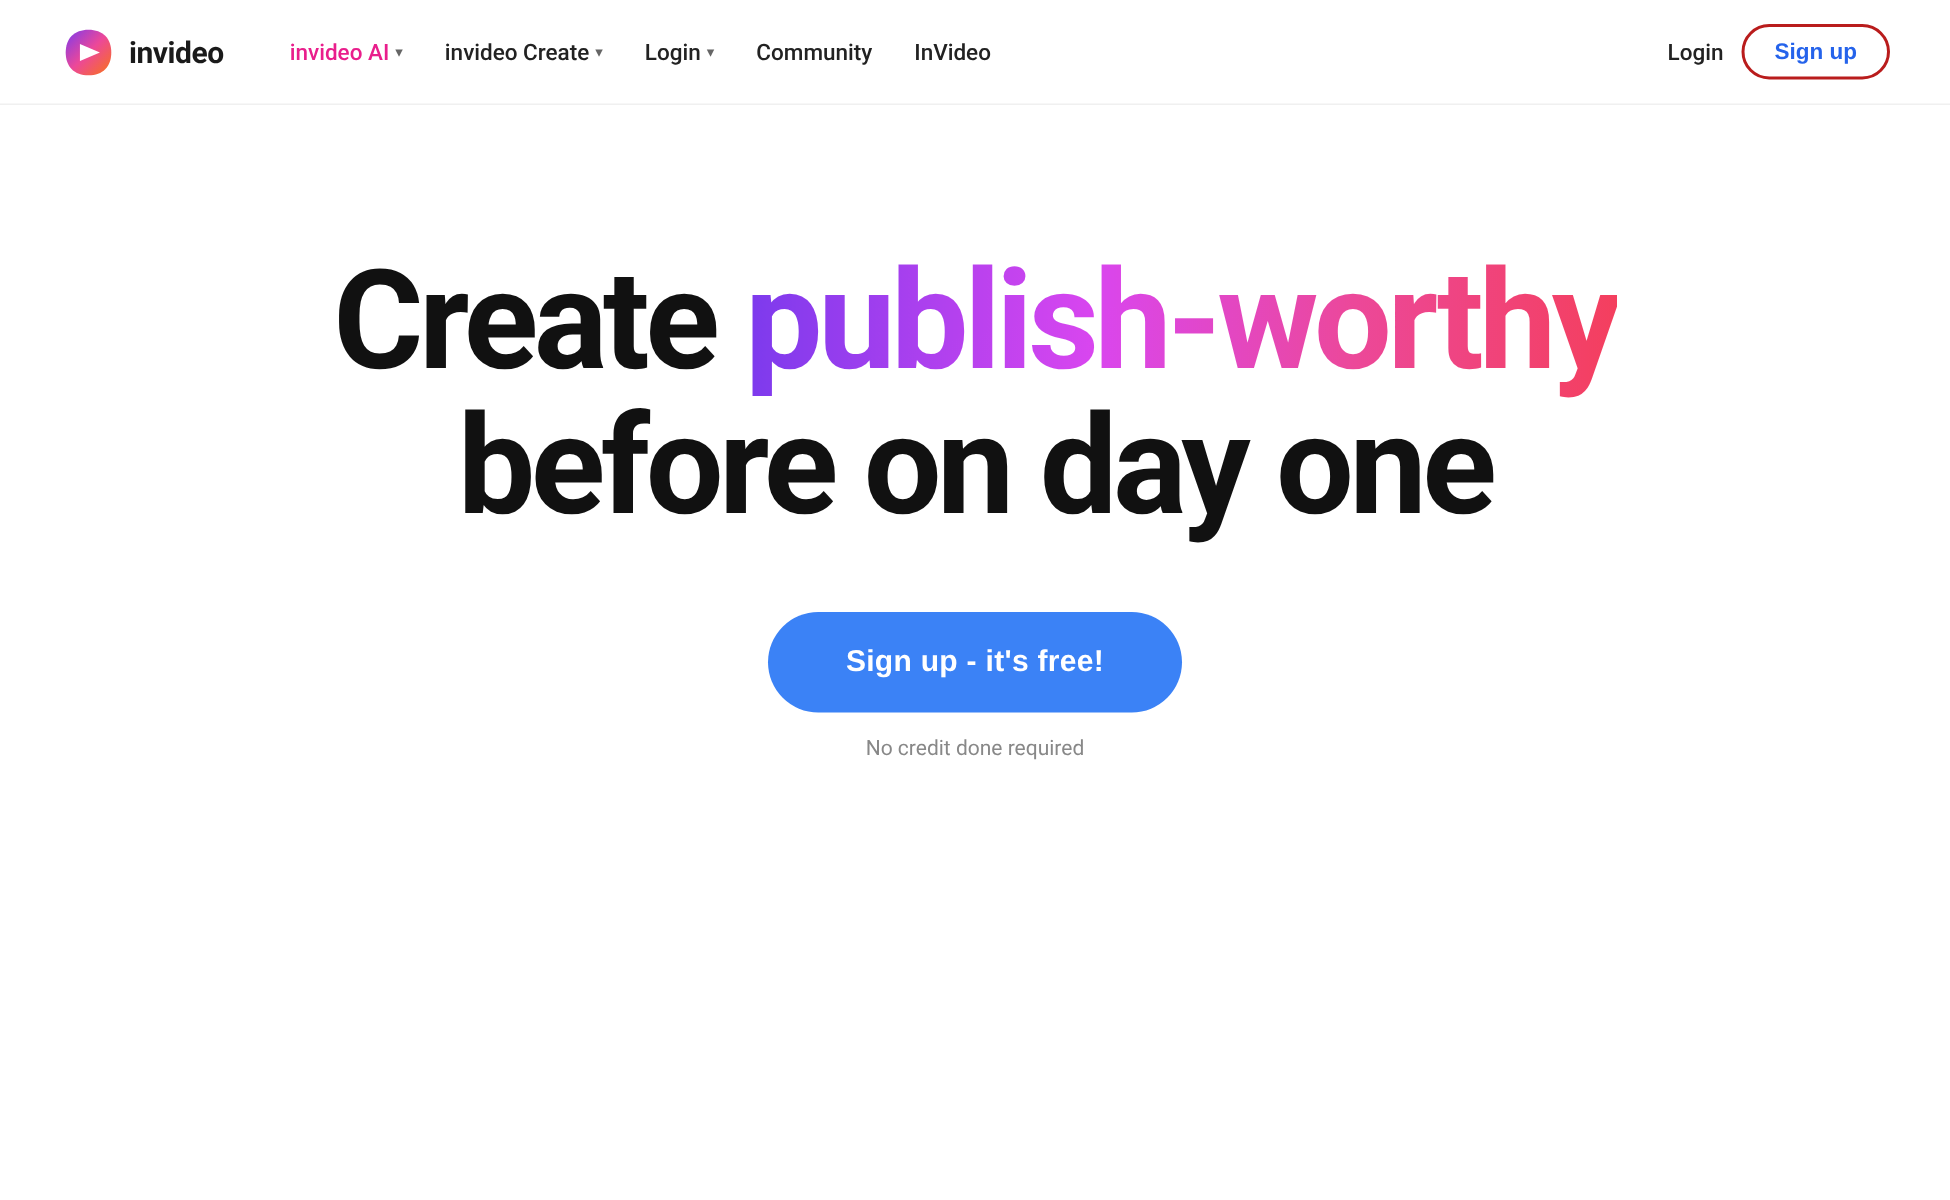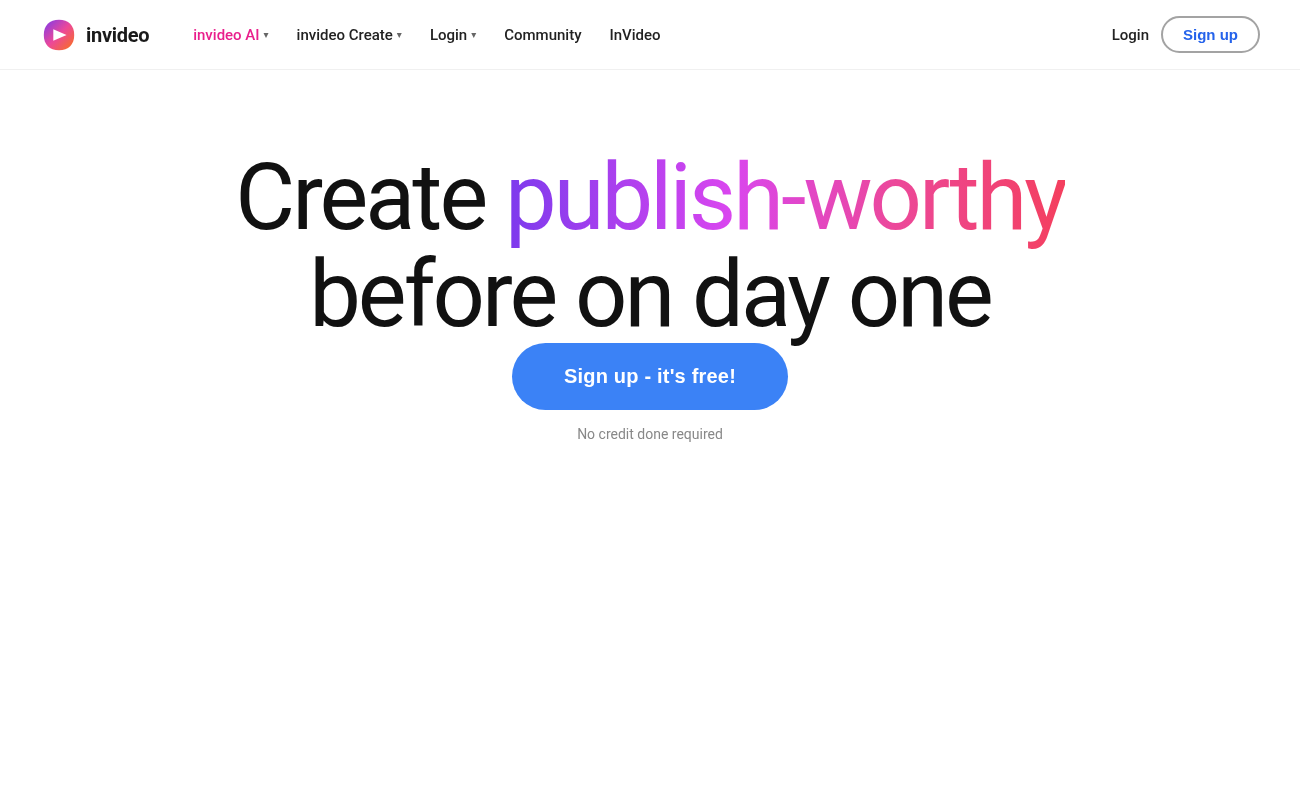--- a/index.html
+++ b/index.html
@@ -85,43 +85,44 @@
       font-weight: 500;
       color: #222;
       cursor: pointer;
       padding: 8px 12px;
     }
 
     .nav-signup {
       font-size: 15px;
       font-weight: 600;
       color: #2563eb;
-      border: 2px solid #a3a3a3;
+      border: 2px solid #b91c1c;
       border-radius: 24px;
       padding: 8px 20px;
       cursor: pointer;
       background: transparent;
     }
 
     
     .hero {
       display: flex;
       flex-direction: column;
       align-items: center;
       text-align: center;
       padding: 80px 40px 40px;
     }
 
     .hero-title {
       font-size: 92px;
-      font-weight: 400;
+      font-weight: 700;
       line-height: 1.05;
       letter-spacing: -3px;
       color: #111;
       max-width: 1100px;
+      margin-top: 17px;
     }
 
     .hero-title .gradient-text {
       background: linear-gradient(90deg, #7c3aed 0%, #d946ef 40%, #ec4899 70%, #f43f5e 100%);
       -webkit-background-clip: text;
       -webkit-text-fill-color: transparent;
       background-clip: text;
     }
 
     .hero-subtitle {
@@ -131,20 +132,21 @@
       color: #555;
       max-width: 680px;
     }
 
     .hero-subtitle strong {
       color: #111;
       font-weight: 700;
     }
 
     .hero-cta {
+      margin-top: 48px;
       background: #3b82f6;
       color: #fff;
       font-size: 20px;
       font-weight: 700;
       padding: 22px 52px;
       border-radius: 50px;
       border: none;
       cursor: pointer;
       letter-spacing: 0.2px;
     }

